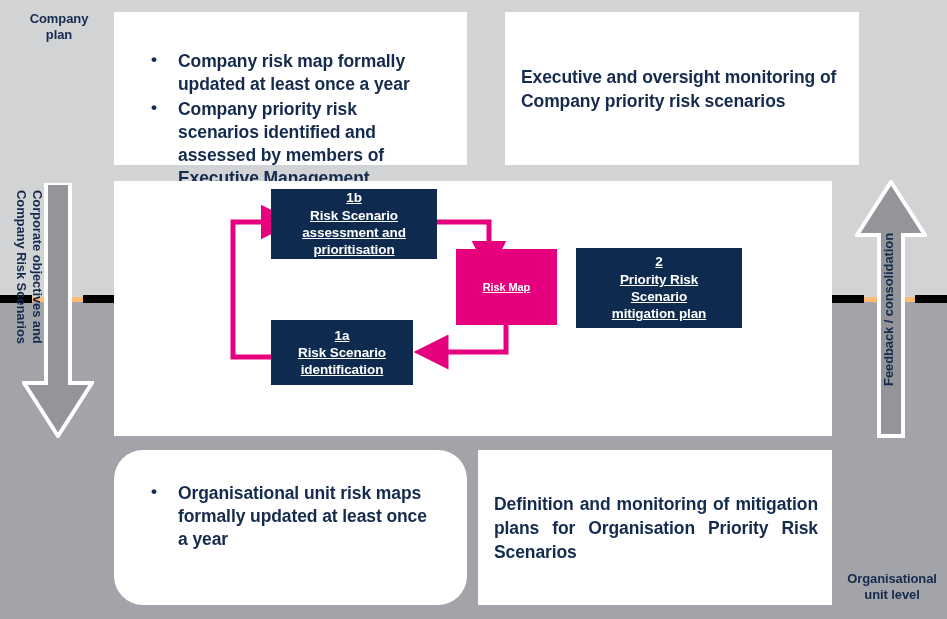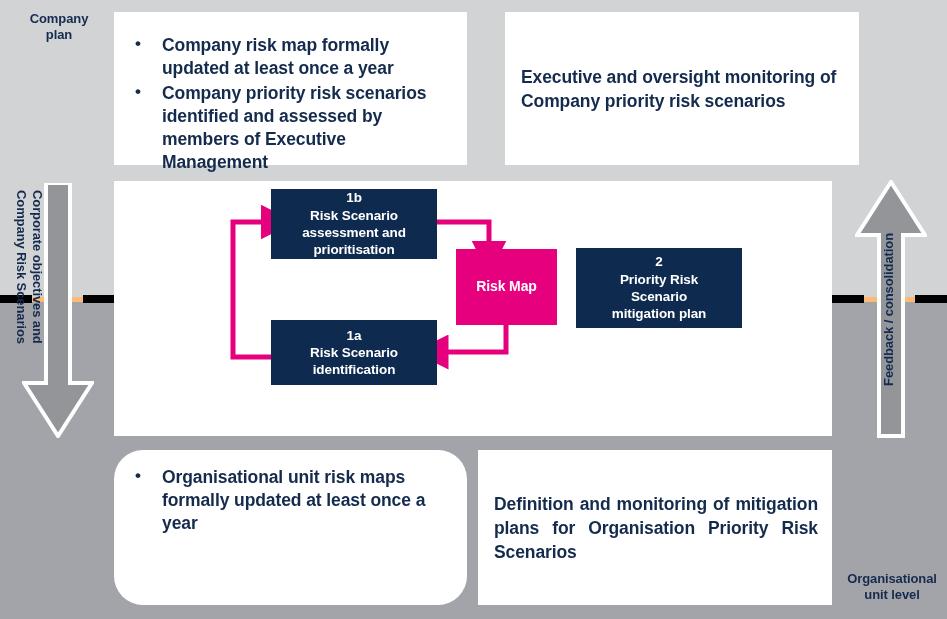--- a/index.html
+++ b/index.html
@@ -49,21 +49,21 @@
     box-sizing: border-box;
   }
   .card-tl { left: 114px; top: 12px;  width: 353px; height: 153px; }
   .card-tr { left: 505px; top: 12px;  width: 354px; height: 153px; }
   .card-mid{ left: 114px; top: 181px; width: 718px; height: 255px; }
   .card-bl { left: 114px; top: 450px; width: 353px; height: 155px; border-radius: 29px; }
   .card-br { left: 478px; top: 450px; width: 354px; height: 155px; padding-left: 36px; }
 
   
   .bullets {
-    margin: 0;
+    margin: 16px;
     padding: 22px 14px 0 18px;
     list-style: none;
   }
   .bullets li {
     position: relative;
     padding-left: 30px;
     margin-bottom: 2px;
     color: #152b4e;
     font-size: 17.5px;
     font-weight: bold;
@@ -107,25 +107,25 @@
     font-weight: bold;
     line-height: 1.28;
     text-align: center;
     display: flex;
     align-items: center;
     justify-content: center;
     letter-spacing: -0.1px;
   }
   .pbox-navy { background: #0e2a4f; }
   .pbox-pink { background: #e6007e; }
-  .pbox-inner { padding: 0 4px; }
+  .pbox-inner { padding: 0 4px; text-decoration: underline; }
 
   .box-1b      { left: 271px; top: 189px; width: 166px; height: 70px; }
-  .box-1a      { left: 271px; top: 320px; width: 166px; height: 65px; }
-  .box-riskmap { left: 456px; top: 249px; width: 101px; height: 76px; font-size: 14px; }
+  .box-1a      { left: 271px; top: 320px; width: 142px; height: 65px; }
+  .box-riskmap { left: 456px; top: 249px; width: 101px; height: 76px; font-size: 11px; }
   .box-plan    { left: 576px; top: 248px; width: 166px; height: 80px; }
 
   
   .flow {
     position: absolute;
     left: 0; top: 0;
     width: 947px; height: 619px;
     pointer-events: none;
   }
 

